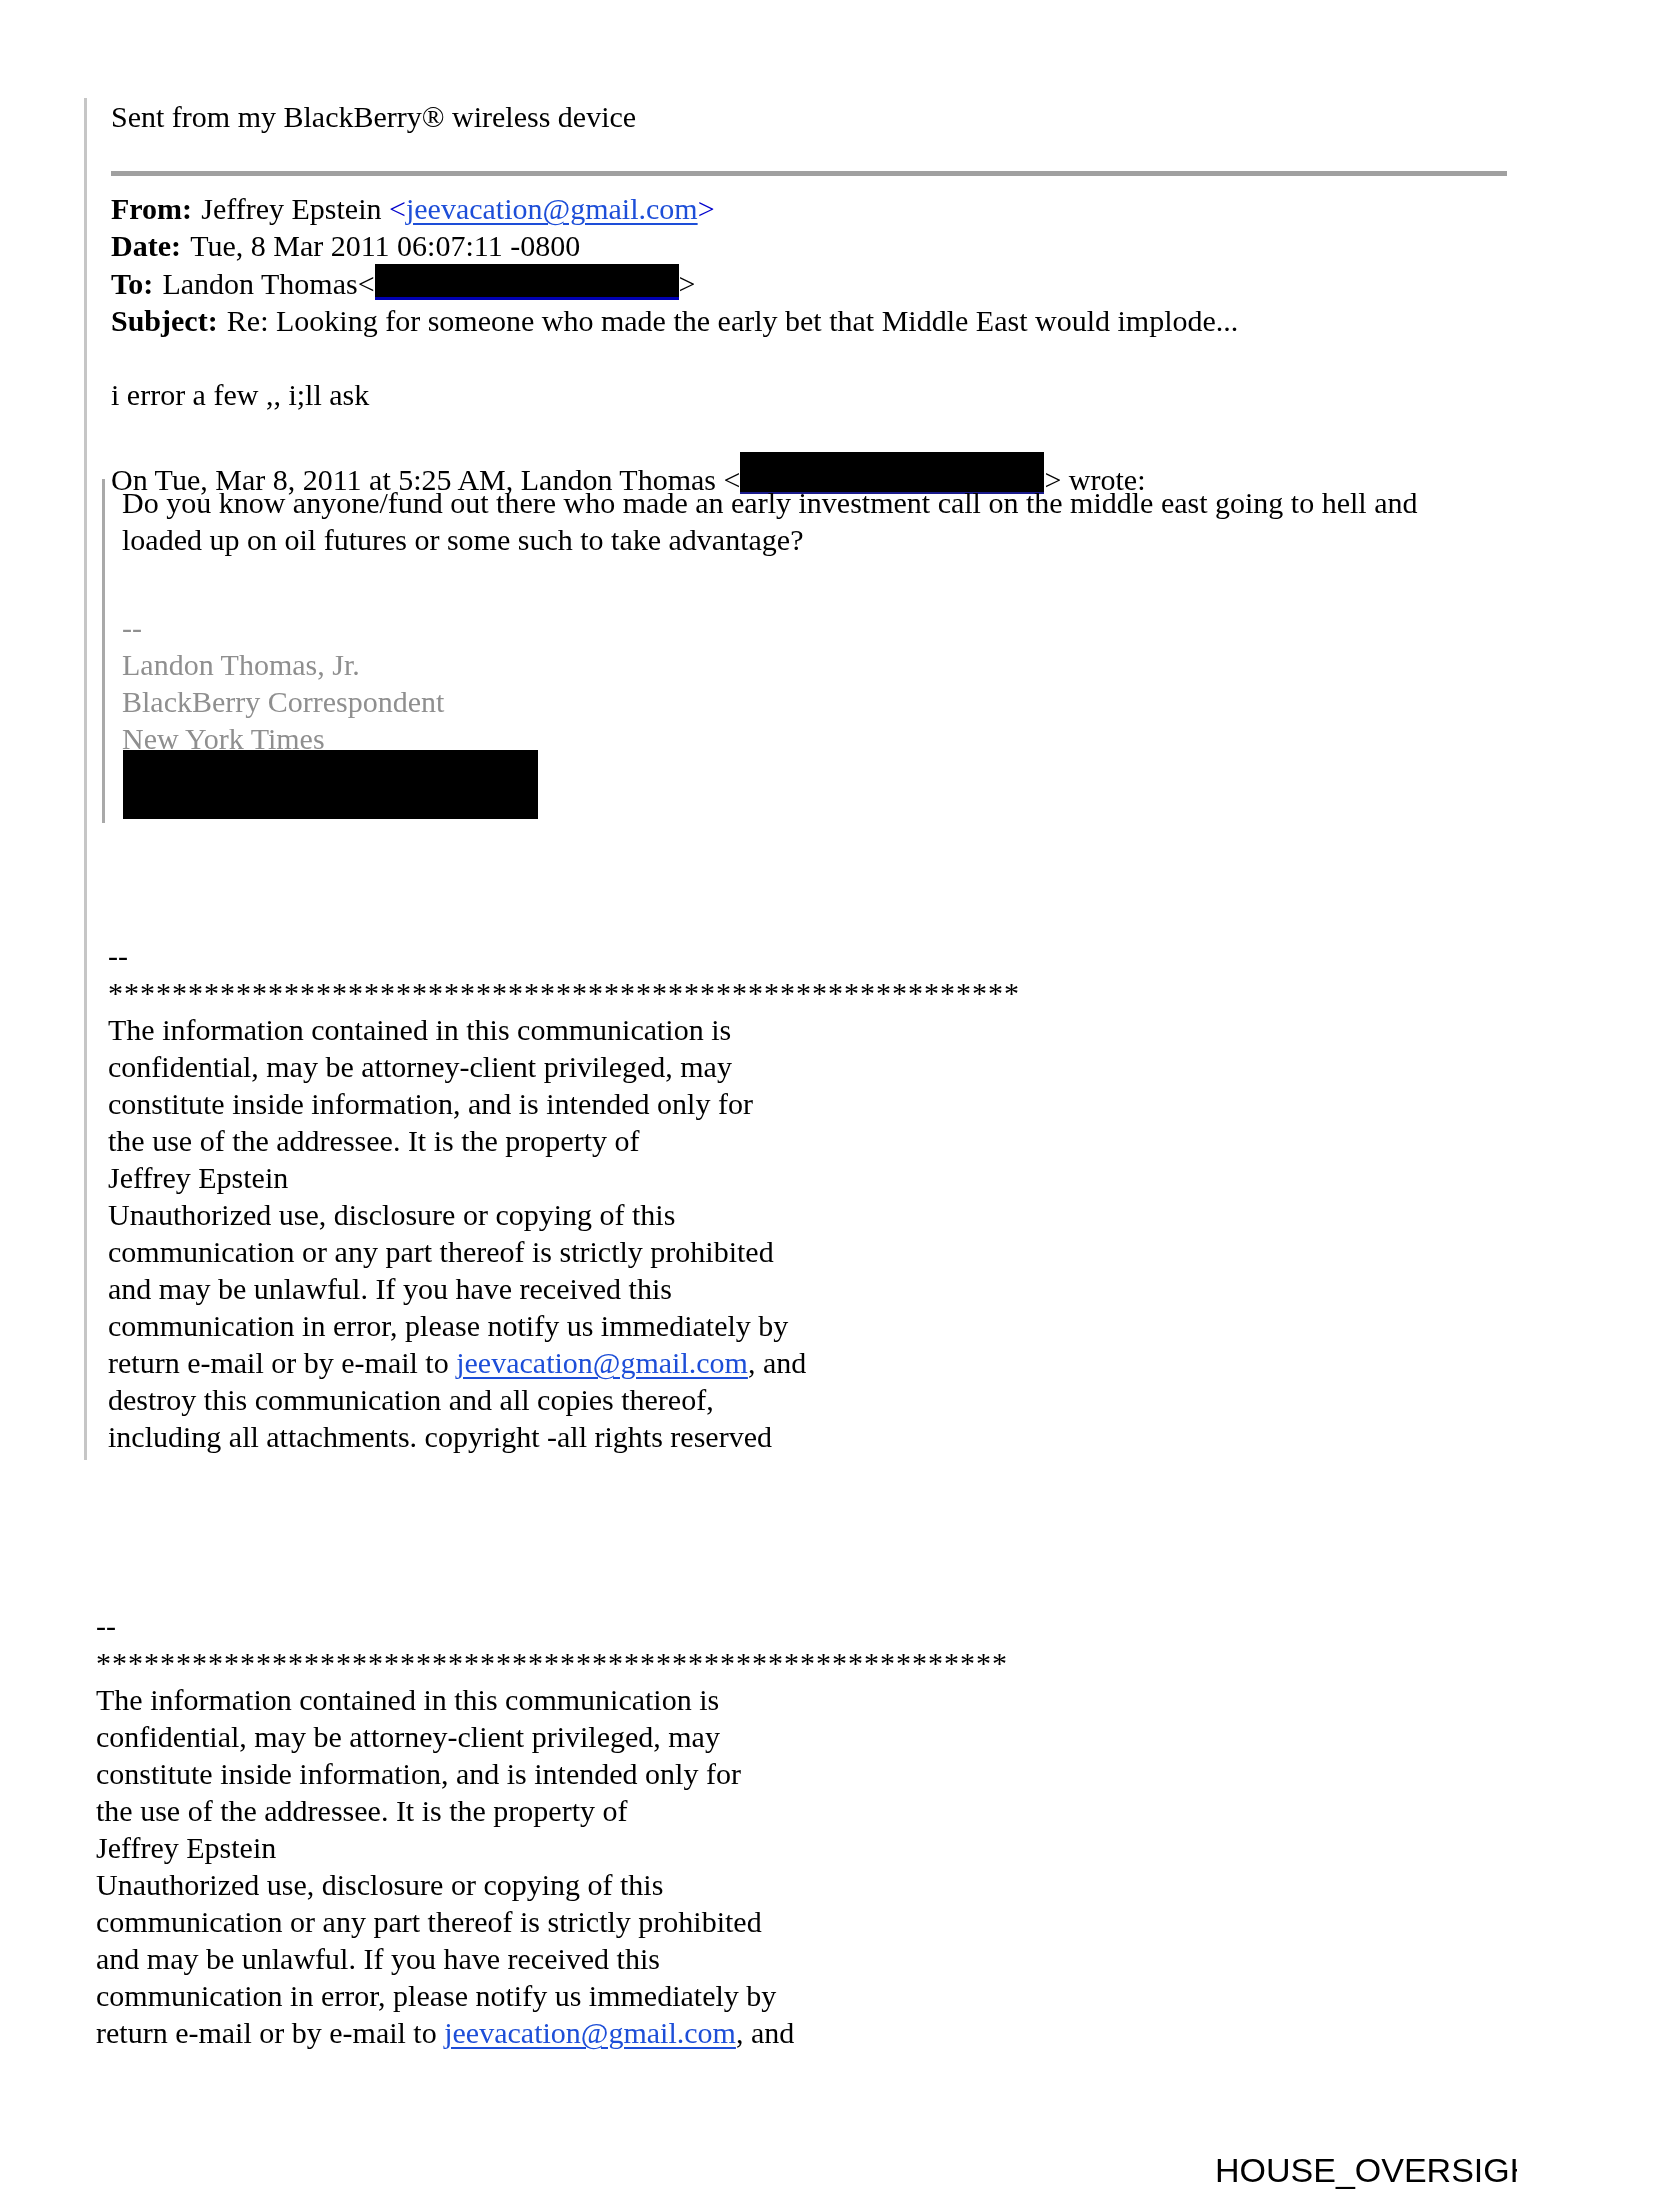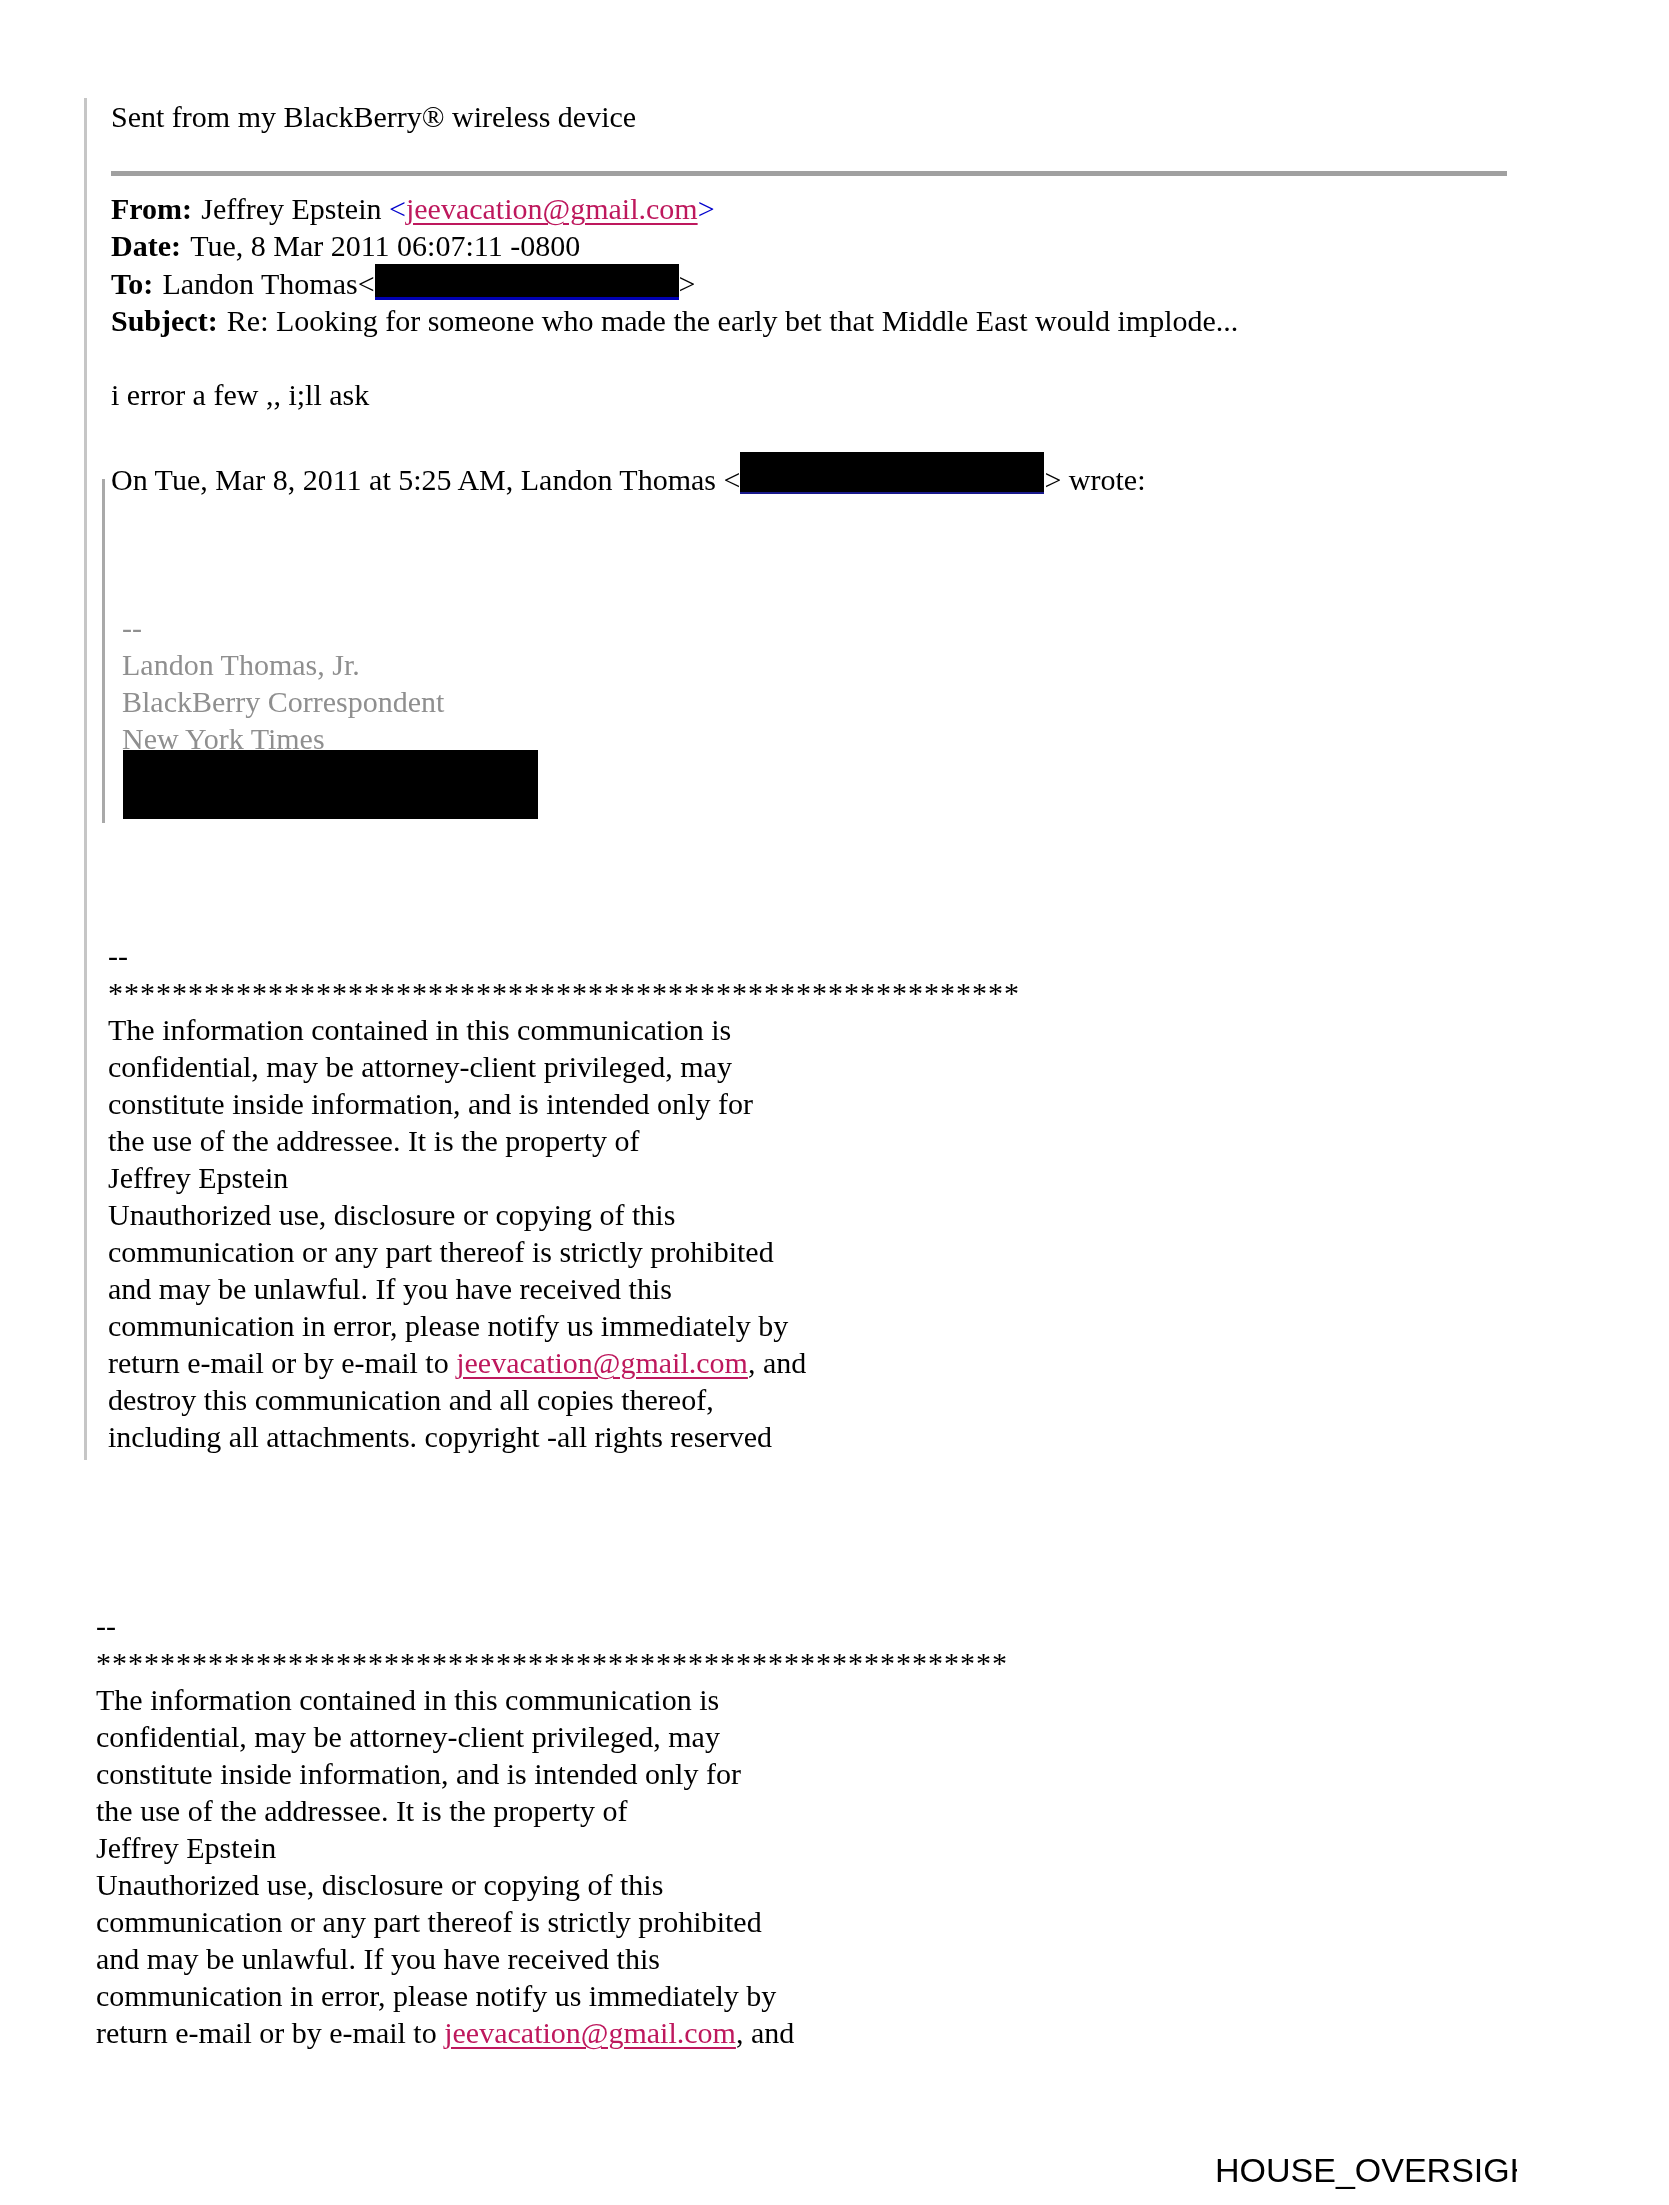--- a/index.html
+++ b/index.html
@@ -10,21 +10,21 @@
     background: #ffffff;
     font-family: "Liberation Serif", "DejaVu Serif", serif;
     font-size: 30px;
     color: #000000;
     overflow: hidden;
   }
   .abs { position: absolute; }
   .line { line-height: 37px; white-space: nowrap; }
   .hdr-label { font-weight: bold; margin-right: 9.2px; }
   .email-link {
-    color: #be185d;
+    color: #1d4ed8;
     text-decoration: underline;
     text-decoration-thickness: 2px;
     text-underline-offset: 3.9px;
     cursor: pointer;
   }
   .bracket-blue { color: #0000cc; }
   .vbar-outer {
     left: 84px; top: 98px; width: 2.6px; height: 1362px;
     background: #c6c6c6;
   }
@@ -97,20 +97,24 @@
       <span class="hdr-label">Subject:</span><span>Re: Looking for someone who made the early bet that Middle East would implode...</span>
     </div>
   </div>
 
   <div class="abs reply-line line">i error a few ,, i;ll ask</div>
 
   <div class="abs ontue-line line">
     <span>On Tue, Mar 8, 2011 at 5:25 AM, Landon Thomas &lt;</span><span class="redact-ontue"></span><span>&gt; wrote:</span>
   </div>
 
+  <div class="abs quoted-block">
+    <div class="line">Do you know anyone/fund out there who made an early investment call on the middle east going to hell and</div>
+    <div class="line">loaded up on oil futures or some such to take advantage?</div>
+  </div>
 
   <div class="abs sig-block">
     <div class="line">--</div>
     <div class="line">Landon Thomas, Jr.</div>
     <div class="line">BlackBerry Correspondent</div>
     <div class="line">New York Times</div>
   </div>
 
   <div class="abs sig-redact"></div>
 

